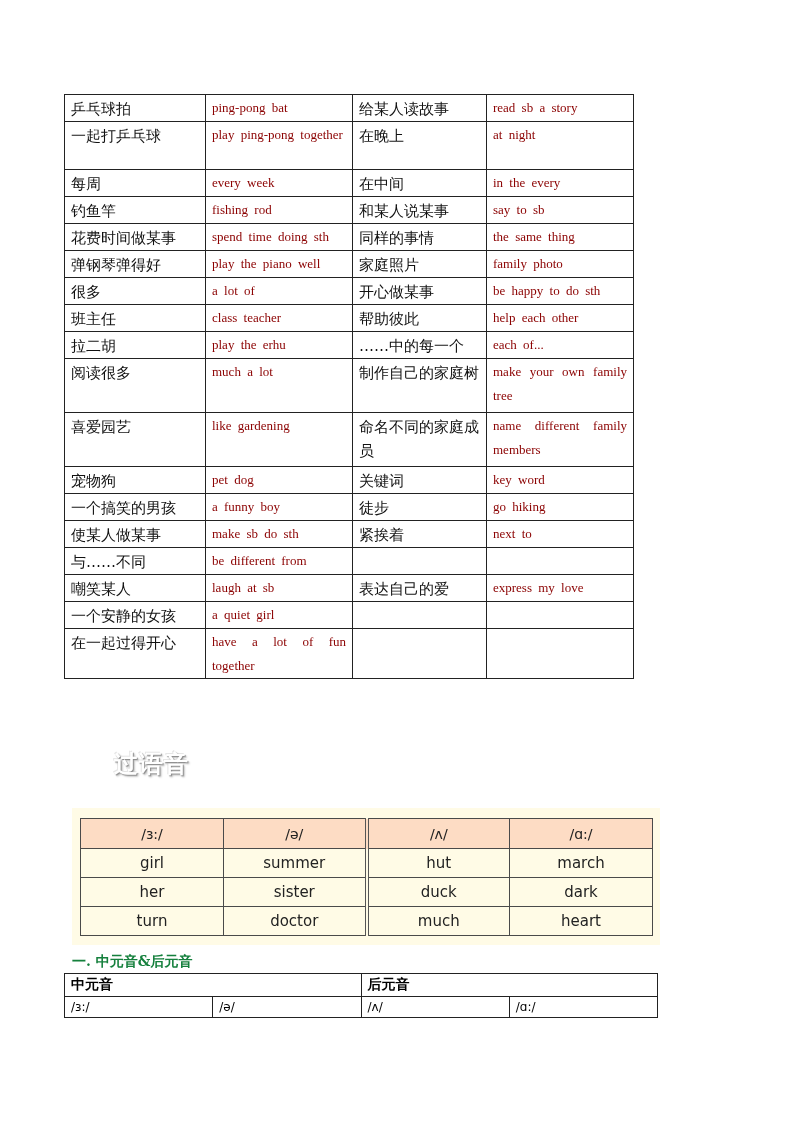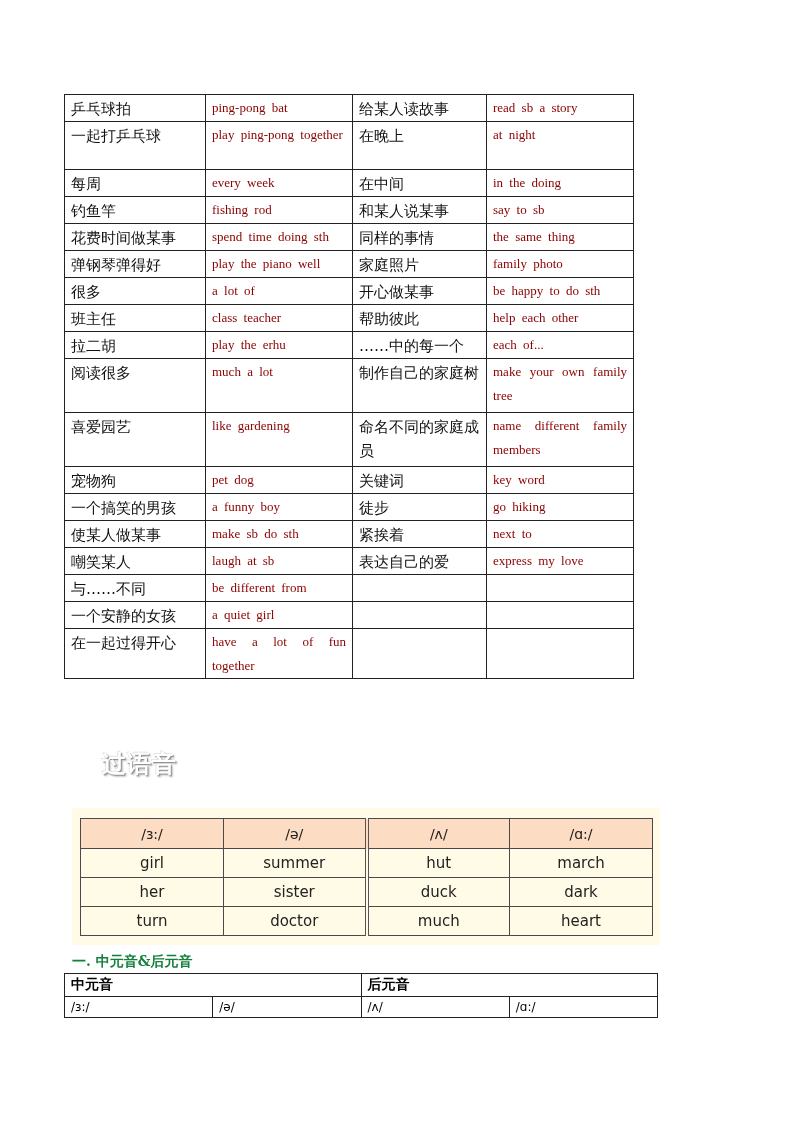--- a/index.html
+++ b/index.html
@@ -36,21 +36,21 @@
     text-align: justify;
     text-align-last: left;
     word-spacing: 3px;
   }
   .vocab tr { height: 27px; }
   .vocab tr.tall { height: 48px; }
   .vocab tr.tall3 { height: 54px; }
 
   
   .section-heading {
-    position: absolute; left: 102px; top: 748px;
+    position: absolute; left: 114px; top: 748px;
     font-size: 24px; font-weight: bold;
     color: #ffffff;
     text-shadow: 1px 1px 1px #8a8a8a, 2px 2px 2px #c8c8c8, -1px -1px 0 #e6e6e6;
     letter-spacing: 1px;
   }
 
   
   .phonics-bg {
     position: absolute; left: 72px; top: 808px;
     width: 588px; height: 137px;
@@ -112,21 +112,21 @@
     <tr class="tall">
       <td class="zh">一起打乒乓球</td>
       <td class="en">play  ping-pong together</td>
       <td class="zh">在晚上</td>
       <td class="en">at night</td>
     </tr>
     <tr>
       <td class="zh">每周</td>
       <td class="en">every  week</td>
       <td class="zh">在中间</td>
-      <td class="en">in  the  doing</td>
+      <td class="en">in  the  every</td>
     </tr>
     <tr>
       <td class="zh">钓鱼竿</td>
       <td class="en">fishing  rod</td>
       <td class="zh">和某人说某事</td>
       <td class="en">say to sb</td>
     </tr>
     <tr>
       <td class="zh">花费时间做某事</td>
       <td class="en">spend time doing sth</td>
@@ -181,30 +181,30 @@
       <td class="zh">徒步</td>
       <td class="en">go hiking</td>
     </tr>
     <tr>
       <td class="zh">使某人做某事</td>
       <td class="en">make  sb do sth</td>
       <td class="zh">紧挨着</td>
       <td class="en">next  to</td>
     </tr>
     <tr>
+      <td class="zh">与……不同</td>
+      <td class="en">be different  from</td>
+      <td class="zh"></td>
+      <td class="en"></td>
+    </tr>
+    <tr>
       <td class="zh">嘲笑某人</td>
       <td class="en">laugh  at sb</td>
       <td class="zh">表达自己的爱</td>
       <td class="en">express my love</td>
-    </tr>
-    <tr>
-      <td class="zh">与……不同</td>
-      <td class="en">be different  from</td>
-      <td class="zh"></td>
-      <td class="en"></td>
     </tr>
     <tr>
       <td class="zh">一个安静的女孩</td>
       <td class="en">a quiet girl</td>
       <td class="zh"></td>
       <td class="en"></td>
     </tr>
     <tr class="tall">
       <td class="zh">在一起过得开心</td>
       <td class="en">have  a  lot  of  fun together</td>

